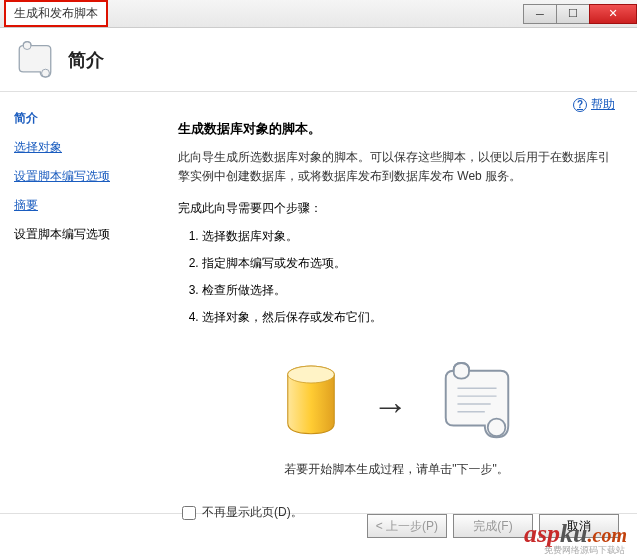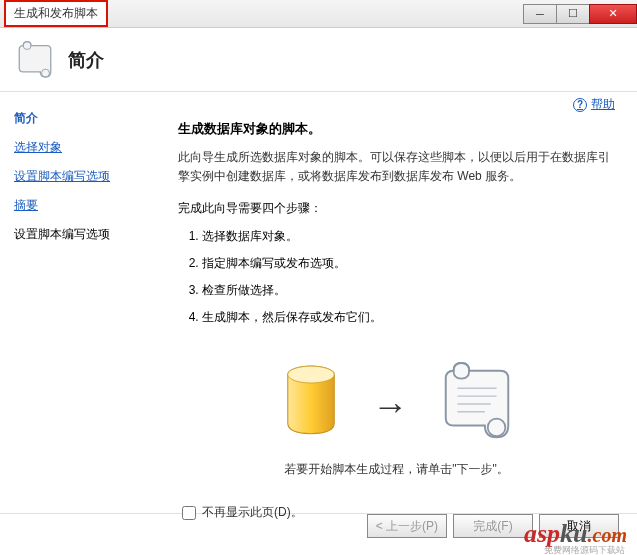--- a/index.html
+++ b/index.html
@@ -88,21 +88,21 @@
       <span>帮助</span>
     </a>
 
     <div class="intro-title">生成数据库对象的脚本。</div>
     <div class="intro-desc">此向导生成所选数据库对象的脚本。可以保存这些脚本，以便以后用于在数据库引擎实例中创建数据库，或将数据库发布到数据库发布 Web 服务。</div>
     <div class="steps-intro">完成此向导需要四个步骤：</div>
     <ol class="steps">
       <li>选择数据库对象。</li>
       <li>指定脚本编写或发布选项。</li>
       <li>检查所做选择。</li>
-      <li>生成脚本，然后保存或发布它们。</li>
+      <li>选择对象，然后保存或发布它们。</li>
     </ol>
 
     <div class="illustration">
       <svg class="db-icon" viewBox="0 0 64 72">
         <ellipse cx="32" cy="10" rx="22" ry="8" fill="#ffd966" stroke="#c89018" stroke-width="1"></ellipse>
         <path d="M10 10 L10 56 Q10 66 32 66 Q54 66 54 56 L54 10" fill="url(#g1)" stroke="#c89018" stroke-width="1"></path>
         <defs>
             <linearGradient id="g1" x1="0" x2="1">
               <stop offset="0" stop-color="#ffe699"></stop>
               <stop offset="0.5" stop-color="#ffcc33"></stop>

